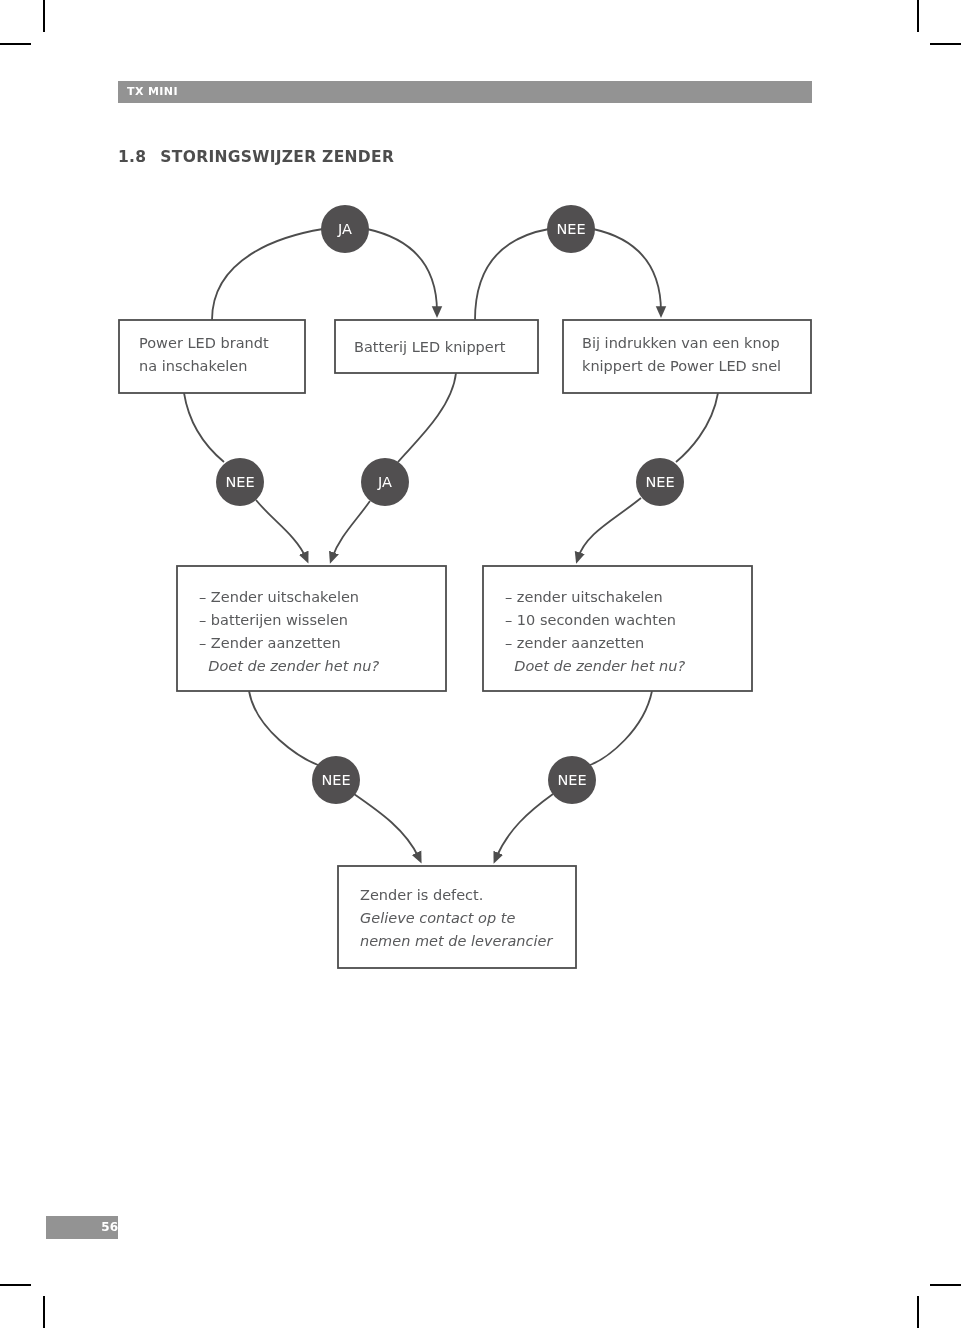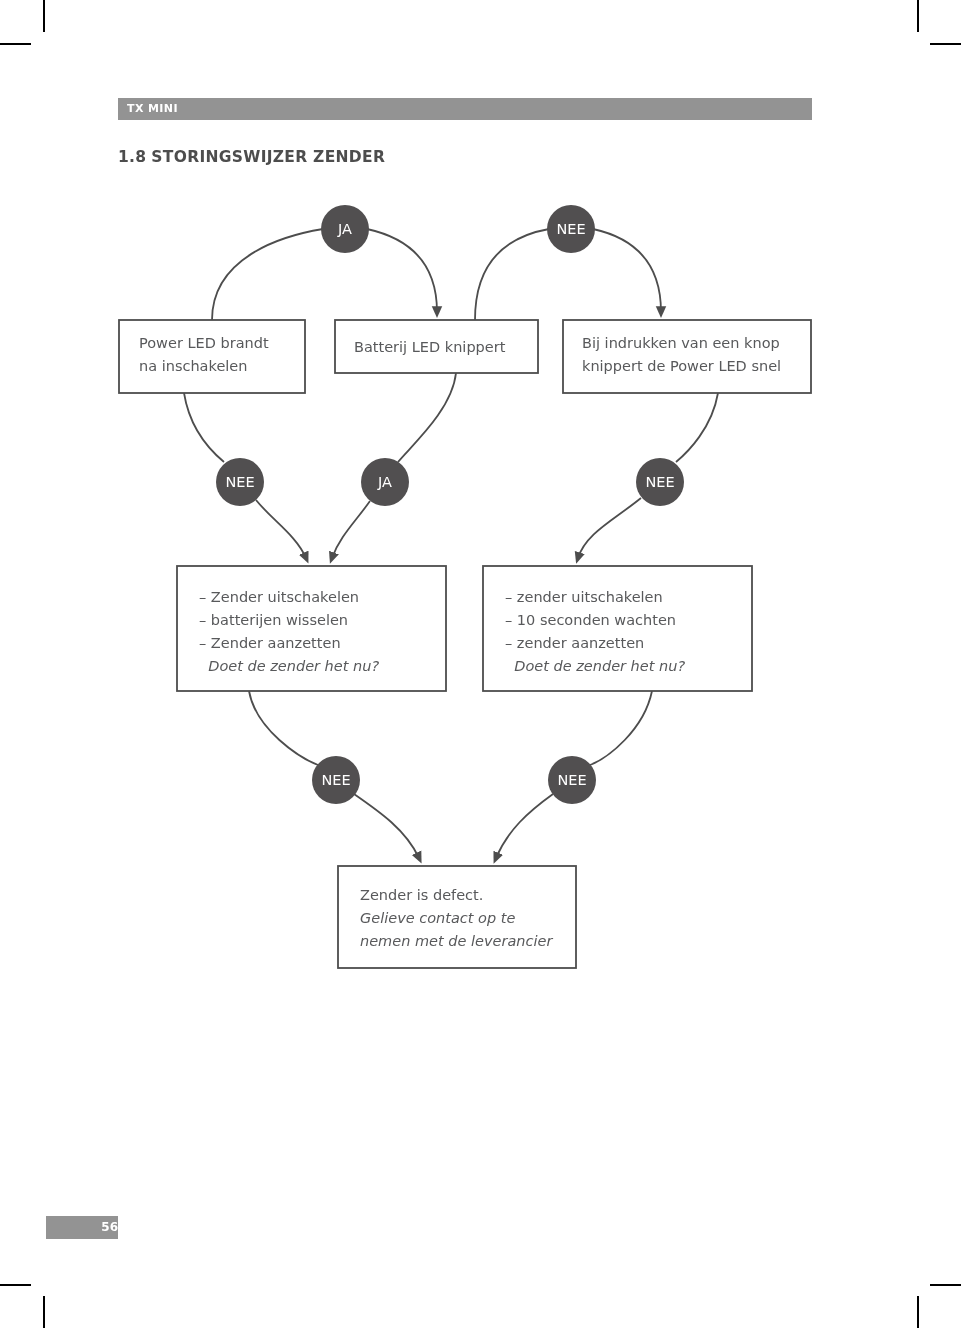--- a/index.html
+++ b/index.html
@@ -29,21 +29,21 @@
   .crop-tr-h { left: 930px; top: 43px;   width: 31px;  }
   .crop-bl-v { left: 43px;  top: 1296px; height: 32px; }
   .crop-bl-h { left: 0;     top: 1284px; width: 31px;  }
   .crop-br-v { left: 917px; top: 1296px; height: 32px; }
   .crop-br-h { left: 930px; top: 1284px; width: 31px;  }
 
   
   .header-band {
     position: absolute;
     left: 118px;
-    top: 98px;
+    top: 81px;
     width: 694px;
     height: 22px;
     background: #939393;
   }
   .header-band-label {
     position: absolute;
     left: 9px;
     top: 4px;
     color: #ffffff;
     font-size: 11px;
@@ -55,21 +55,21 @@
   .section-heading {
     position: absolute;
     left: 118px;
     top: 148px;
     color: #4d4d4d;
     font-size: 15.5px;
     font-weight: bold;
     letter-spacing: 0.3px;
     white-space: nowrap;
   }
-  .section-heading .num { margin-right: 5px; }
+  .section-heading .num { margin-right: 14px; }
 
   
   .flowchart {
     position: absolute;
     left: 0;
     top: 0;
     width: 961px;
     height: 1010px;
   }
   .flowchart svg { display: block; }

